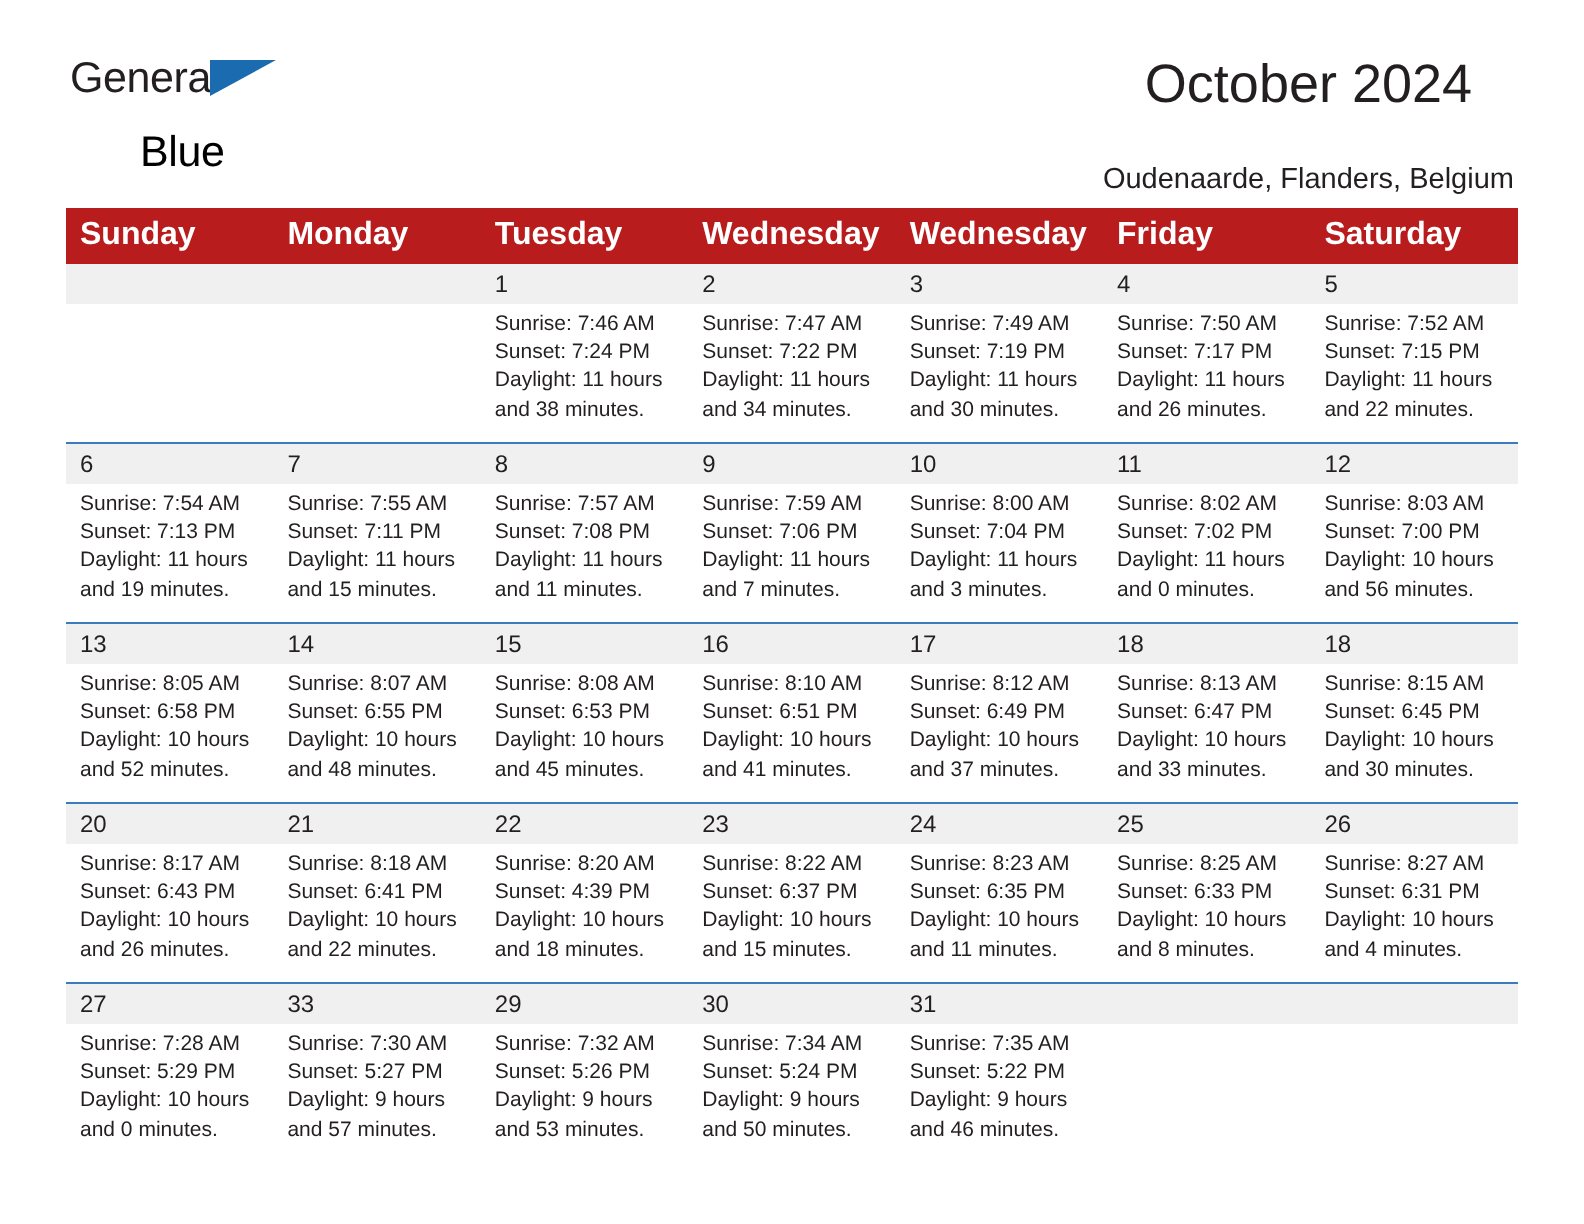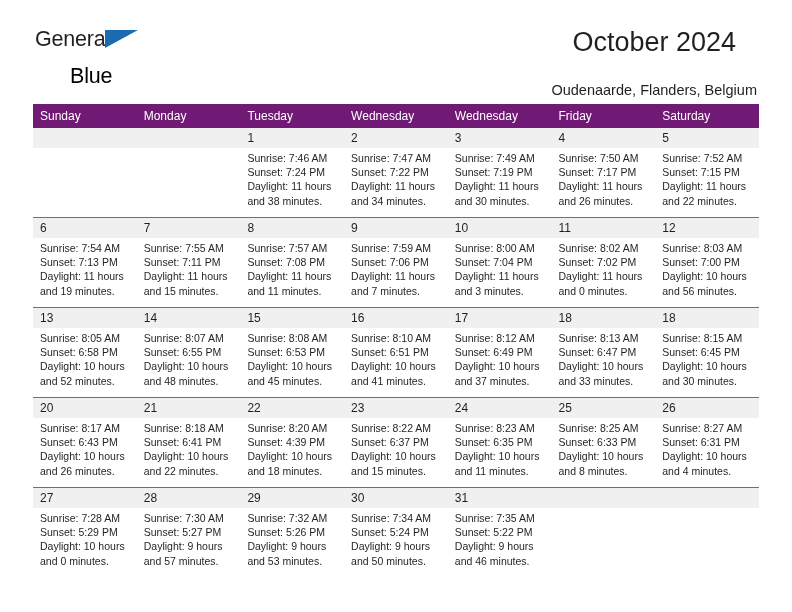--- a/index.html
+++ b/index.html
@@ -94,24 +94,24 @@
   .calendar {
     position: absolute;
     left: 33px;
     top: 104px;
     width: 726px;
     border-collapse: collapse;
     table-layout: fixed;
   }
 
   .calendar th {
-    background: #701a75;
+    background: #b91c1c;
     color: #ffffff;
-    font-weight: normal;
-    font-size: 12px;
+    font-weight: bold;
+    font-size: 16px;
     text-align: left;
     padding: 5px 0 5px 7px;
     height: 19px;
     box-sizing: border-box;
     border: none;
   }
 
   .calendar td {
     vertical-align: top;
     padding: 0;
@@ -445,21 +445,21 @@
           <td>
             <div class="daynum">27</div>
             <div class="details">
               <div>Sunrise: 7:28 AM</div>
               <div>Sunset: 5:29 PM</div>
               <div>Daylight: 10 hours</div>
               <div>and 0 minutes.</div>
             </div>
           </td>
           <td>
-            <div class="daynum">28</div>
+            <div class="daynum">33</div>
             <div class="details">
               <div>Sunrise: 7:30 AM</div>
               <div>Sunset: 5:27 PM</div>
               <div>Daylight: 9 hours</div>
               <div>and 57 minutes.</div>
             </div>
           </td>
           <td>
             <div class="daynum">29</div>
             <div class="details">

